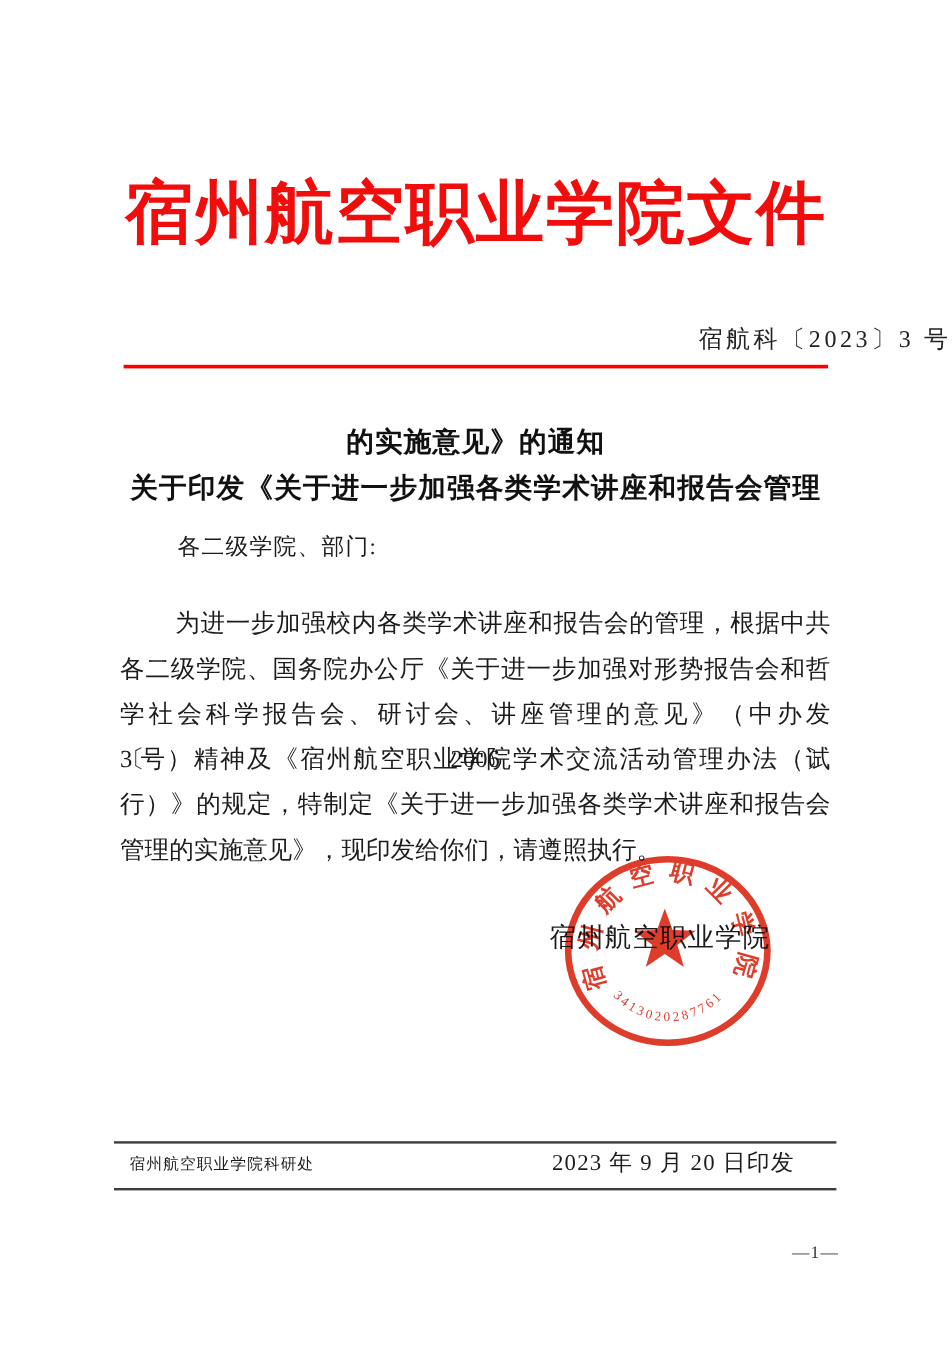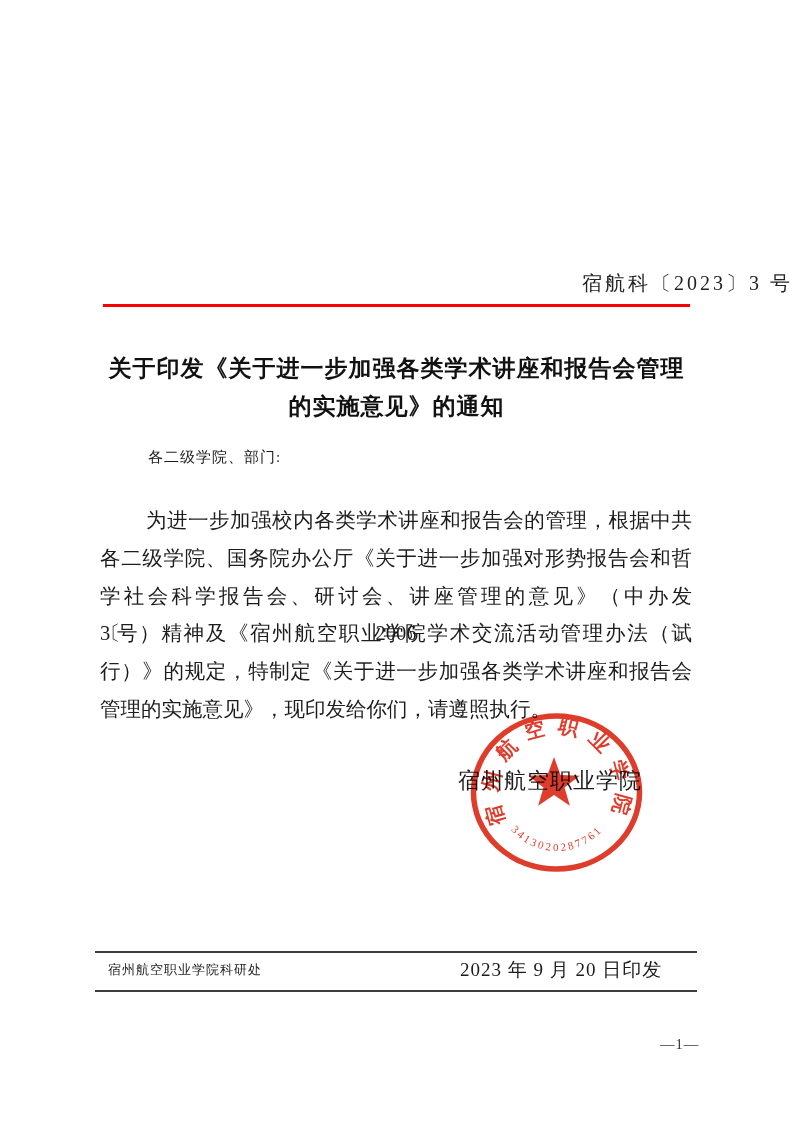--- a/index.html
+++ b/index.html
@@ -37,21 +37,21 @@
     position:absolute;top:350px;left:0;width:793px;
     text-align:center;
     font-weight:bold;
     font-size:23px;line-height:38px;
     letter-spacing:1px;
     color:#111;
   }
   
   .salutation{
     position:absolute;top:444px;left:148px;
-    font-size:15px;line-height:26px;letter-spacing:1px;
+    font-size:19px;line-height:26px;letter-spacing:1px;
     color:#1c1c1c;
   }
   .body-lines{
     position:absolute;top:502px;left:100px;width:592px;
     font-size:20.5px;
     color:#1c1c1c;
   }
   .b-line{
     height:37.8px;line-height:37.8px;
     text-align:justify;
@@ -100,26 +100,27 @@
   .page-number{
     position:absolute;top:1036px;left:660px;
     font-size:14.5px;color:#333;letter-spacing:1px;
   }
 </style>
 </head>
 <body>
 
 <div class="page">
 
+  <div class="org-title">宿州航空职业学院文件</div>
   <div class="doc-number">宿航科〔2023〕3 号</div>
   <div class="red-line"></div>
 
   <div class="doc-title">
+    <div>的实施意见》的通知</div>
     <div>关于印发《关于进一步加强各类学术讲座和报告会管理</div>
-    <div>的实施意见》的通知</div>
   </div>
 
   <div class="salutation">各二级学院、部门:</div>
   <div class="body-lines">
     <div class="b-line b-first">为进一步加强校内各类学术讲座和报告会的管理，根据中共</div>
     <div class="b-line">各二级学院、国务院办公厅《关于进一步加强对形势报告会和哲</div>
     <div class="b-line">学社会科学报告会、研讨会、讲座管理的意见》（中办发〔2006〕</div>
     <div class="b-line">3 号）精神及《宿州航空职业学院学术交流活动管理办法（试</div>
     <div class="b-line">行）》的规定，特制定《关于进一步加强各类学术讲座和报告会</div>
     <div class="b-line b-last">管理的实施意见》，现印发给你们，请遵照执行。</div>

